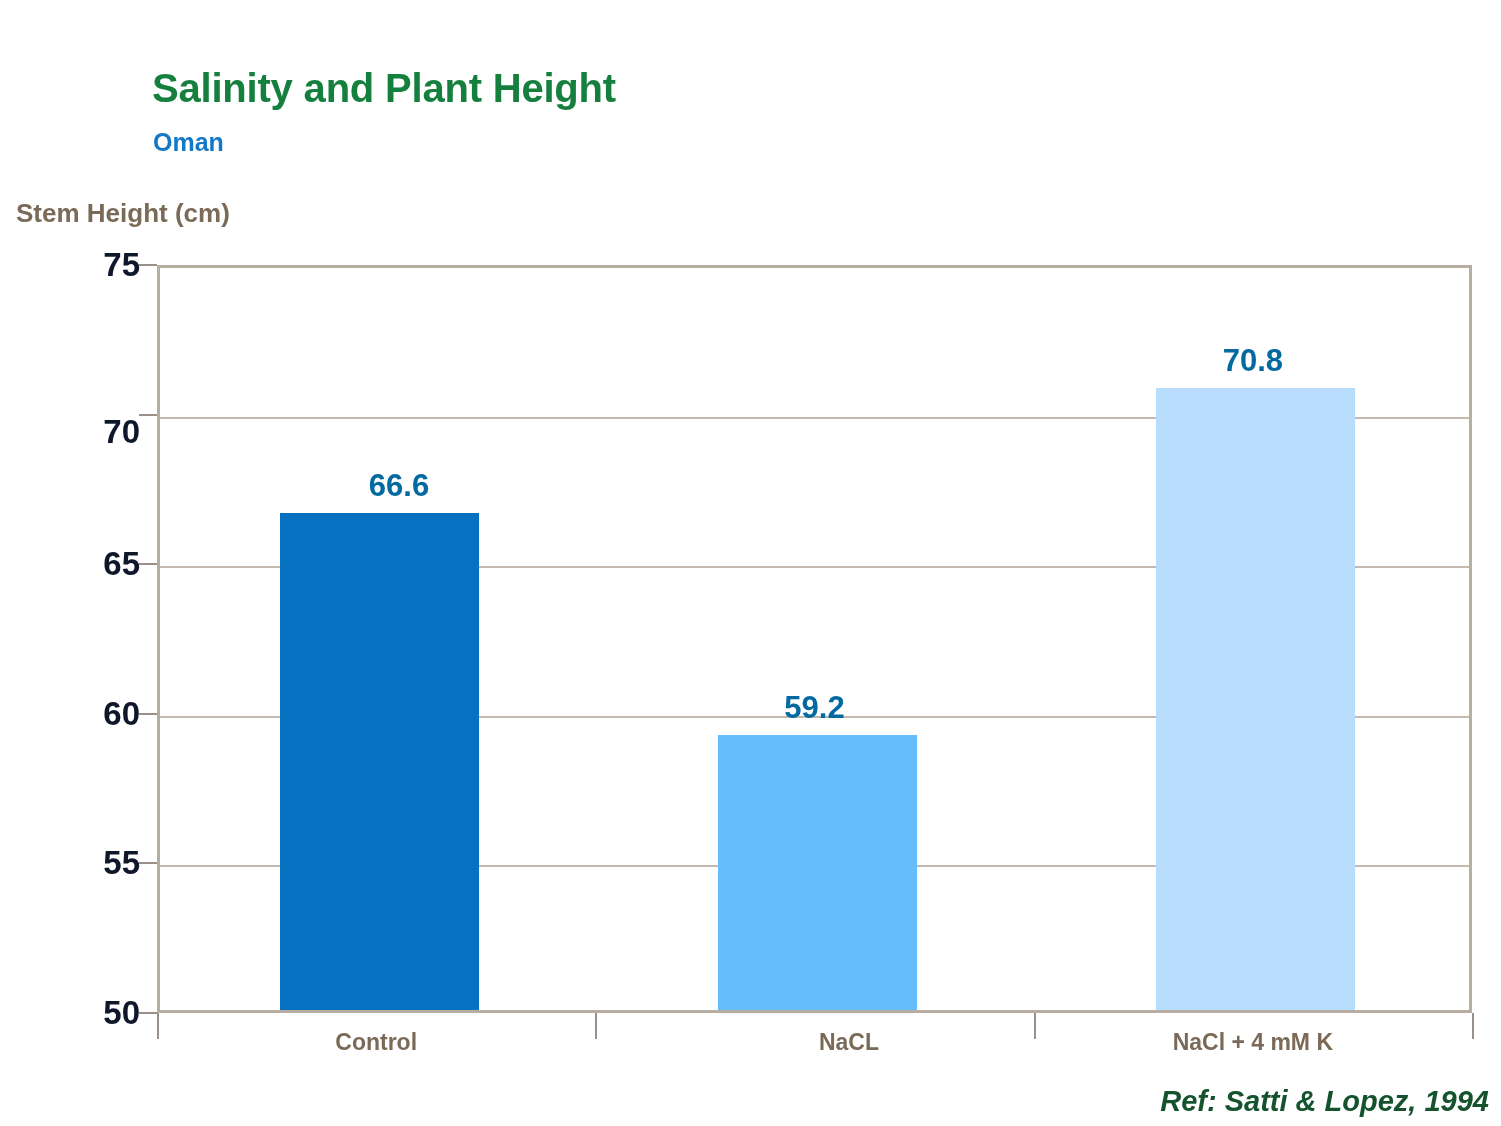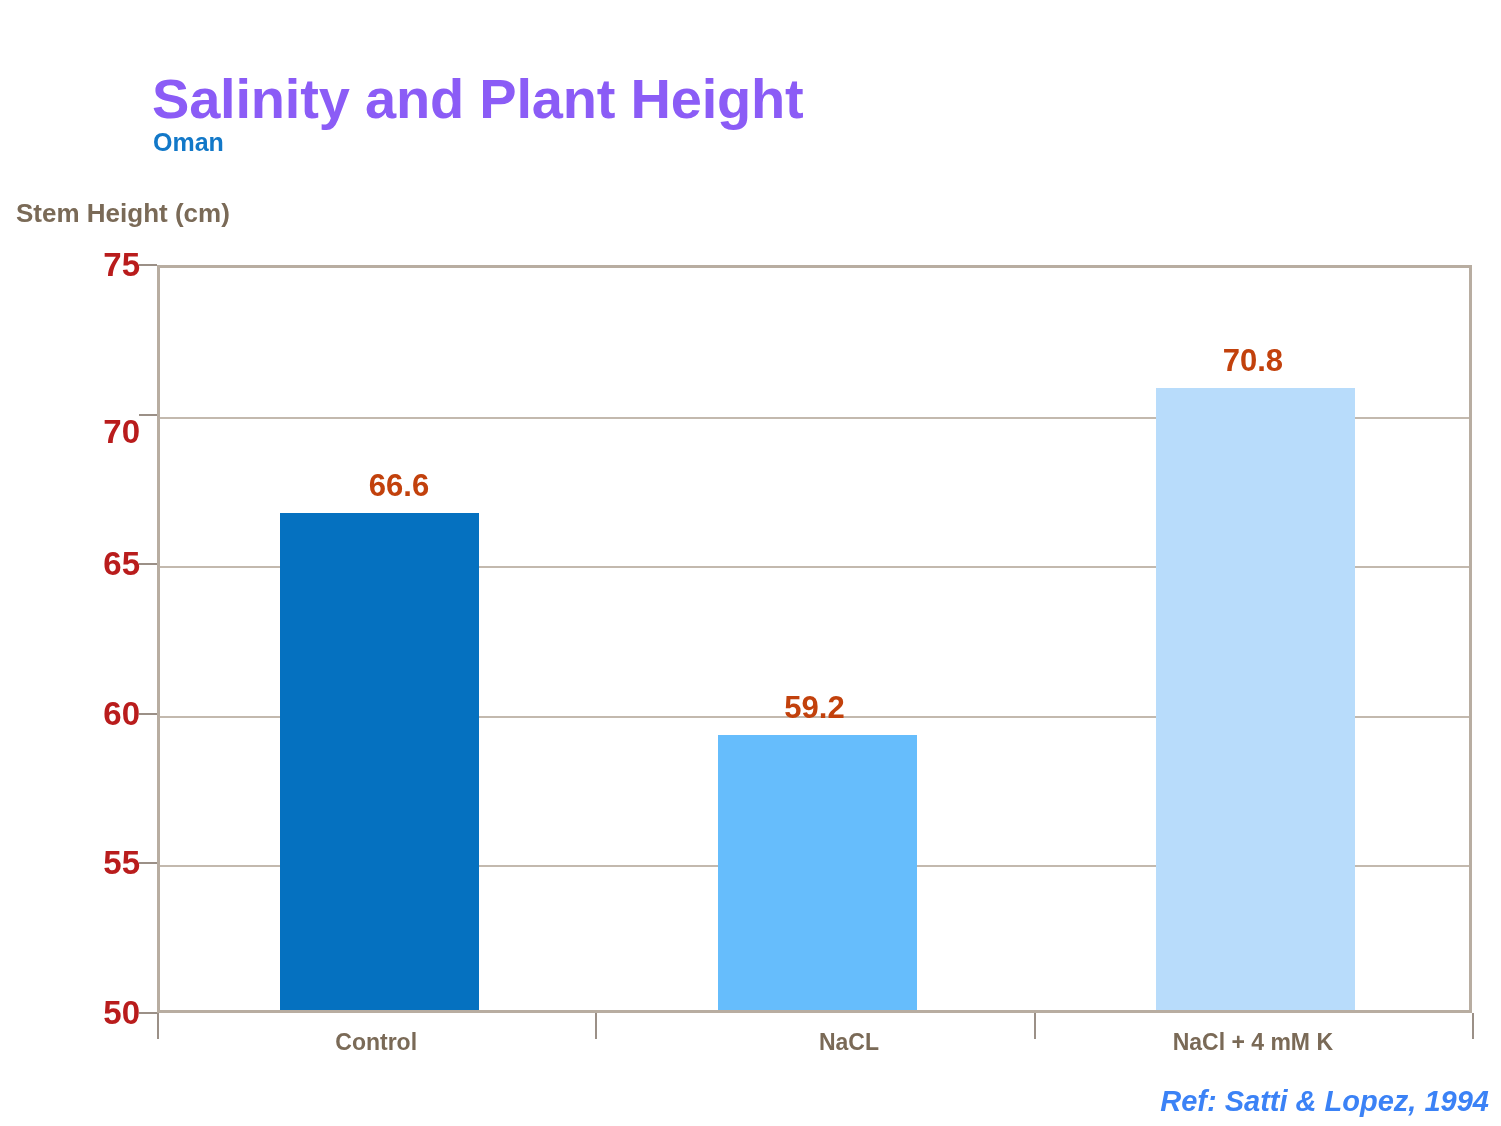--- a/index.html
+++ b/index.html
@@ -13,23 +13,23 @@
     font-family: "Liberation Sans", sans-serif;
     position: relative;
     overflow: hidden;
   }
 
   
   #chart-title {
     position: absolute;
     left: 152px;
     top: 66px;
-    font-size: 56px;
+    font-size: 40px;
     font-weight: bold;
-    color: #8b5cf6;
+    color: #15803d;
     letter-spacing: -0.2px;
     white-space: nowrap;
   }
   #chart-subtitle {
     position: absolute;
     left: 153px;
     top: 128px;
     font-size: 25px;
     font-weight: bold;
     color: #1278c8;
@@ -66,21 +66,21 @@
   }
 
   
   .y-tick-label {
     position: absolute;
     right: 0;
     width: 110px;
     text-align: right;
     font-size: 33px;
     font-weight: bold;
-    color: #b91c1c;
+    color: #0f172a;
     transform: translateY(-50%);
     white-space: nowrap;
   }
   #y-tick-labels {
     position: absolute;
     left: 20px;
     top: 0;
     width: 120px;
     height: 1126px;
   }
@@ -95,21 +95,21 @@
 
   
   .bar {
     position: absolute;
     bottom: 0;
   }
   .bar-value {
     position: absolute;
     font-size: 31px;
     font-weight: bold;
-    color: #c2410c;
+    color: #0369a1;
     text-align: left;
     white-space: nowrap;
     transform: translateX(-50%);
   }
 
   
   .x-tick-mark {
     position: absolute;
     top: 1013px;
     width: 2px;
@@ -127,21 +127,21 @@
     transform: translateX(-50%);
   }
 
   #footnote {
     position: absolute;
     right: 12px;
     top: 1085px;
     font-size: 29px;
     font-weight: bold;
     font-style: italic;
-    color: #3b82f6;
+    color: #14532d;
     white-space: nowrap;
   }
 </style>
 </head>
 <body>
 
 <div id="chart-title">Salinity and Plant Height</div>
 <div id="chart-subtitle">Oman</div>
 <div id="y-axis-title">Stem Height (cm)</div>
 

